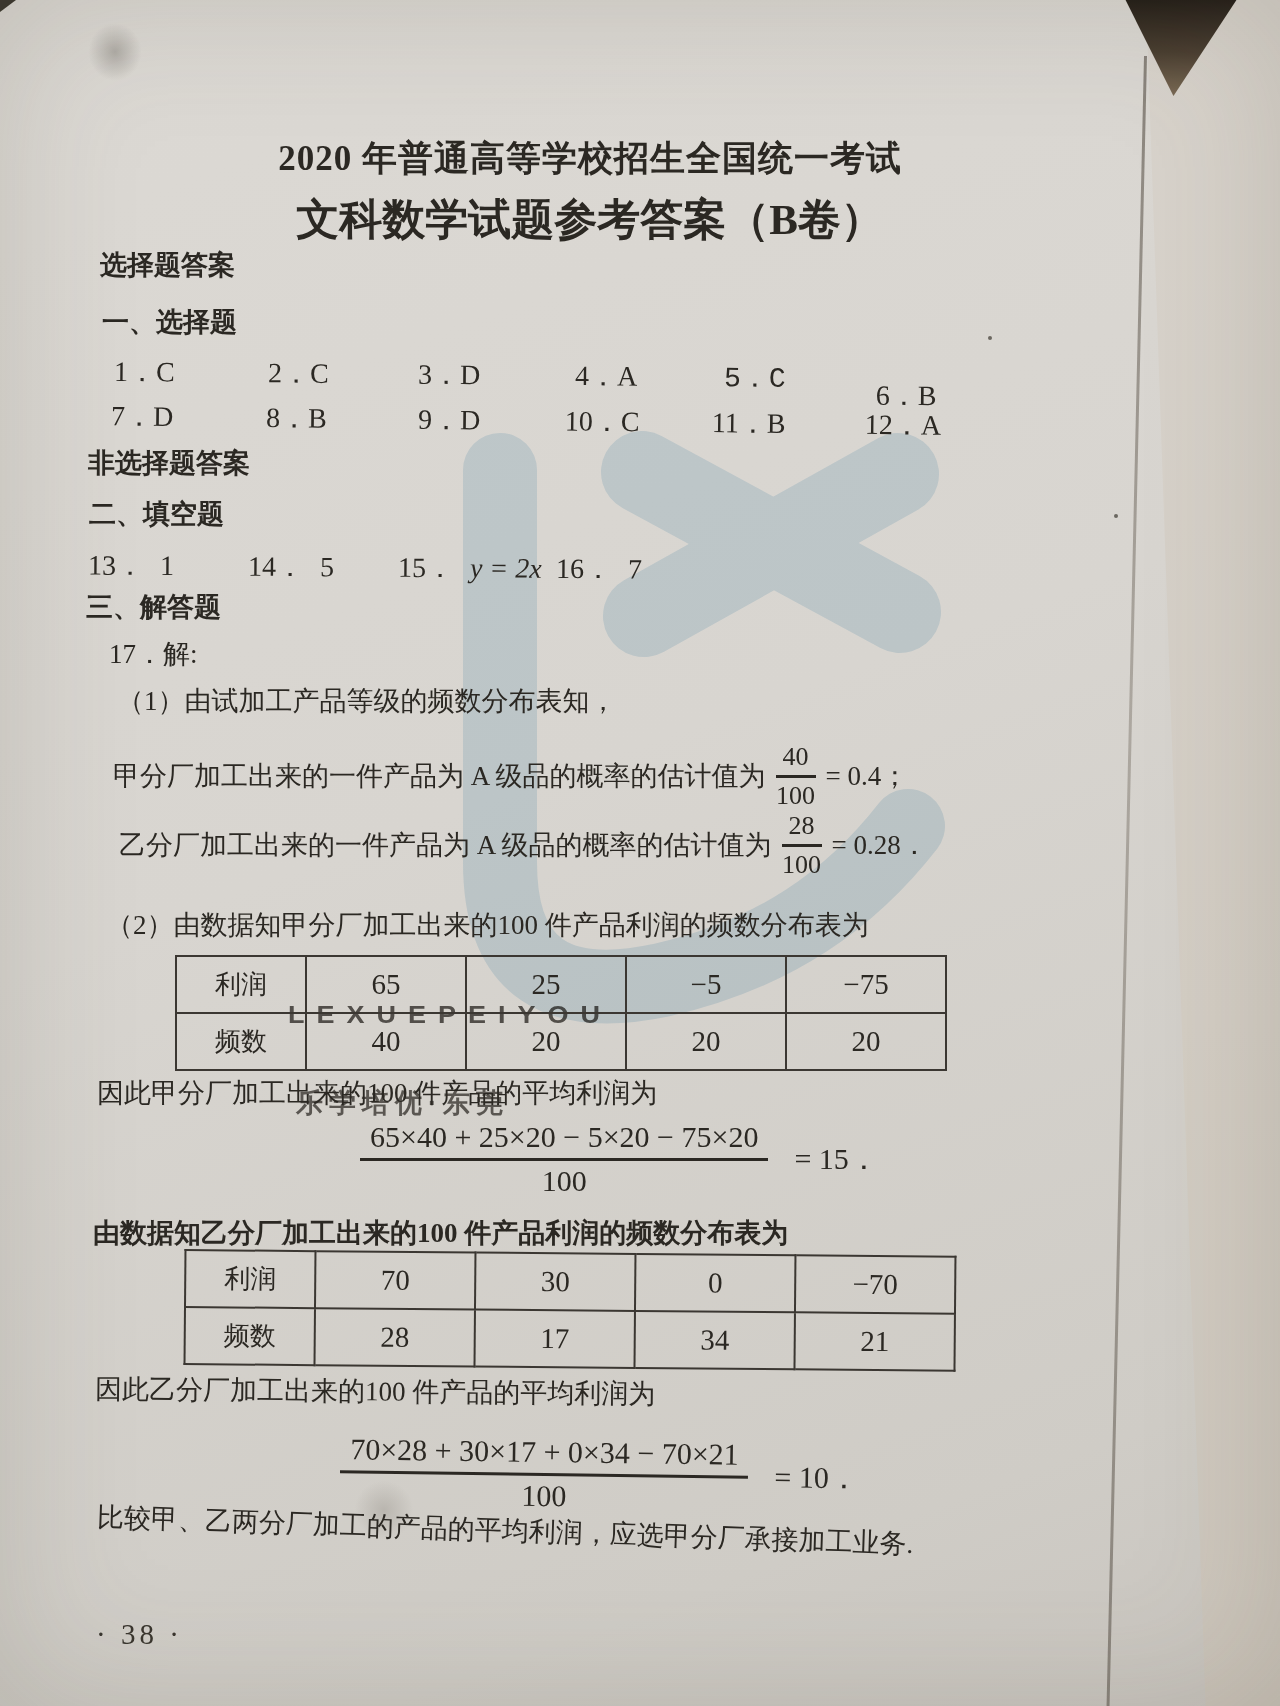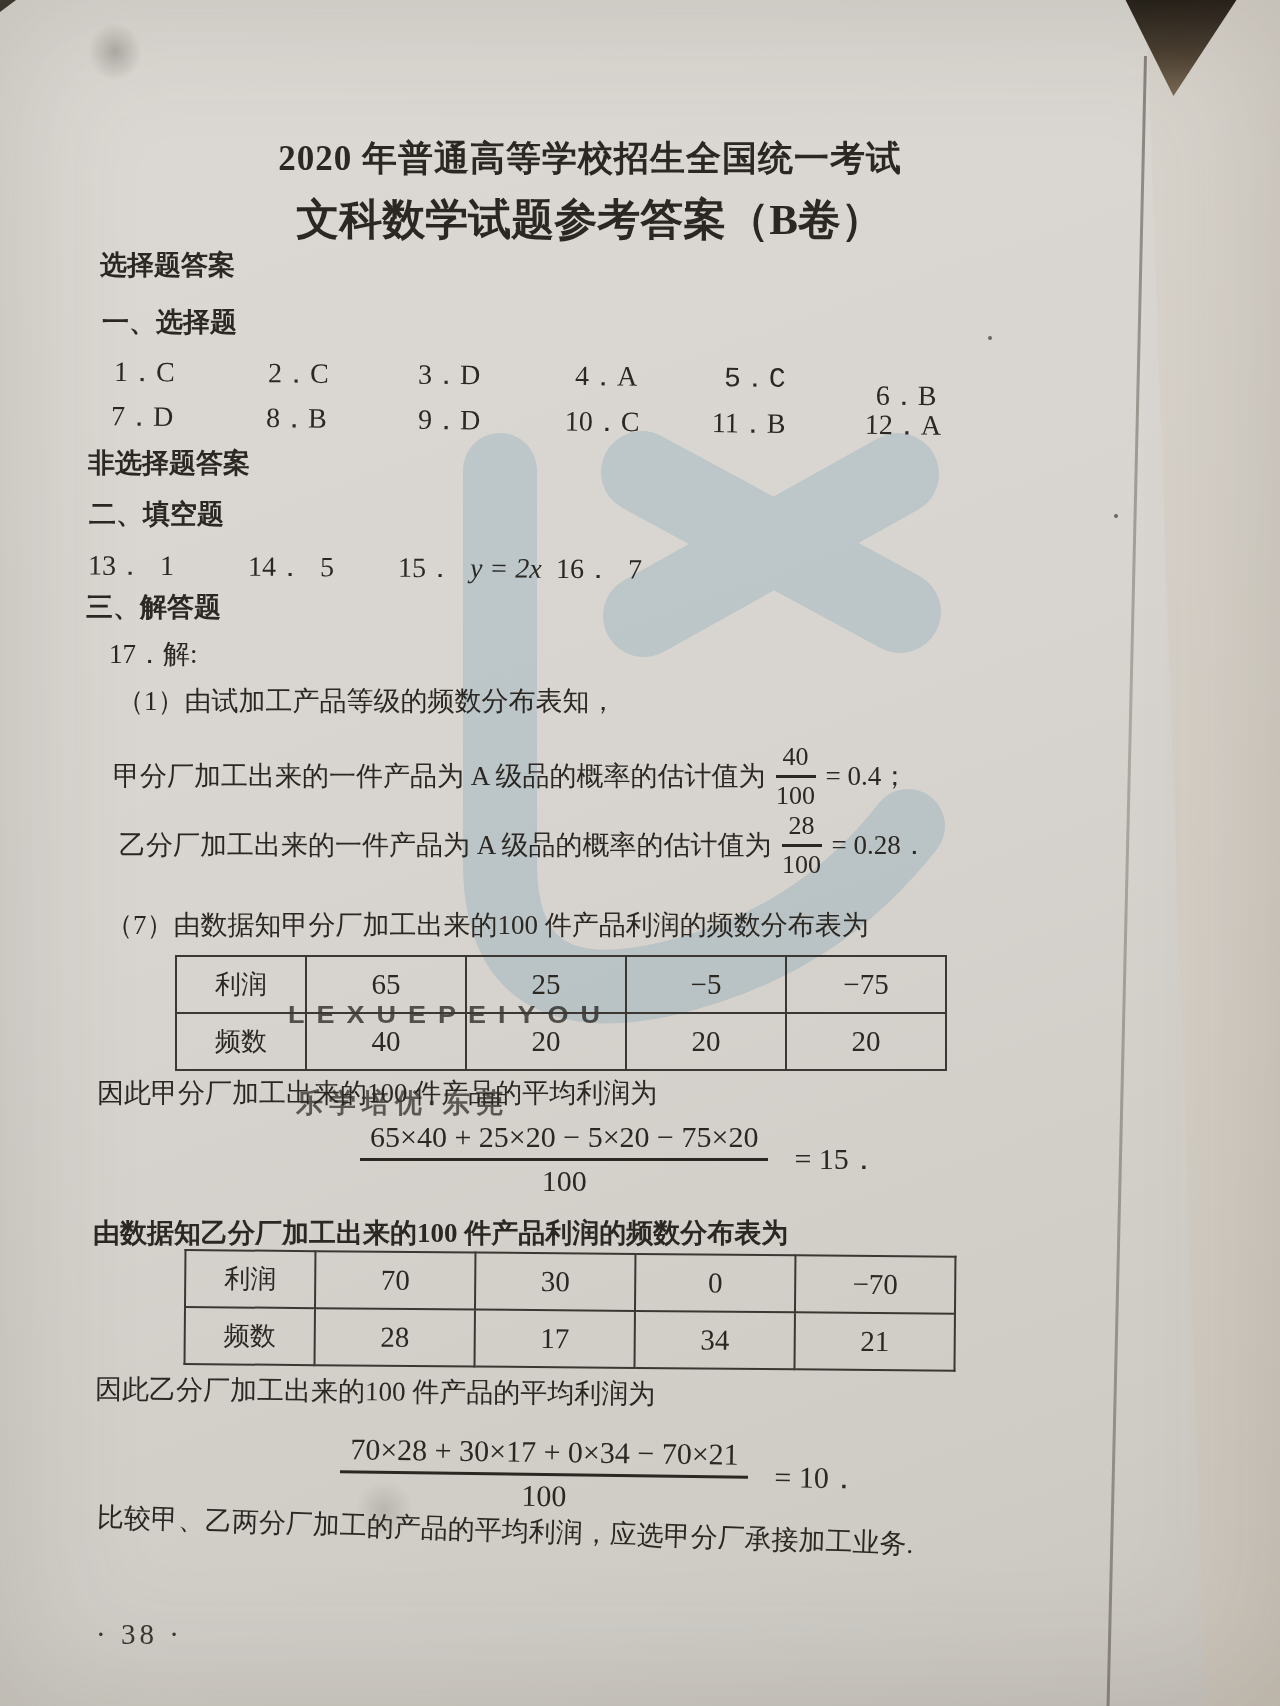--- a/index.html
+++ b/index.html
@@ -130,21 +130,21 @@
 
   <div class="inline-line" style="left:119px;top:813px;height:64px;">
     <span>乙分厂加工出来的一件产品为 A 级品的概率的估计值为</span>
     <span class="frac">
       <span class="num">28</span>
       <span class="den">100</span>
     </span>
     <span>= 0.28．</span>
   </div>
 
-  <div class="line" style="left:106px;top:908px;">（7）由数据知甲分厂加工出来的100 件产品利润的频数分布表为</div>
+  <div class="line" style="left:106px;top:908px;">（2）由数据知甲分厂加工出来的100 件产品利润的频数分布表为</div>
 
   <table class="ans-table" style="left:175px;top:955px;">
     <colgroup>
         <col style="width:130px">
         <col style="width:160px">
         <col style="width:160px">
         <col style="width:160px">
         <col style="width:160px">
       </colgroup>
     <tbody>

